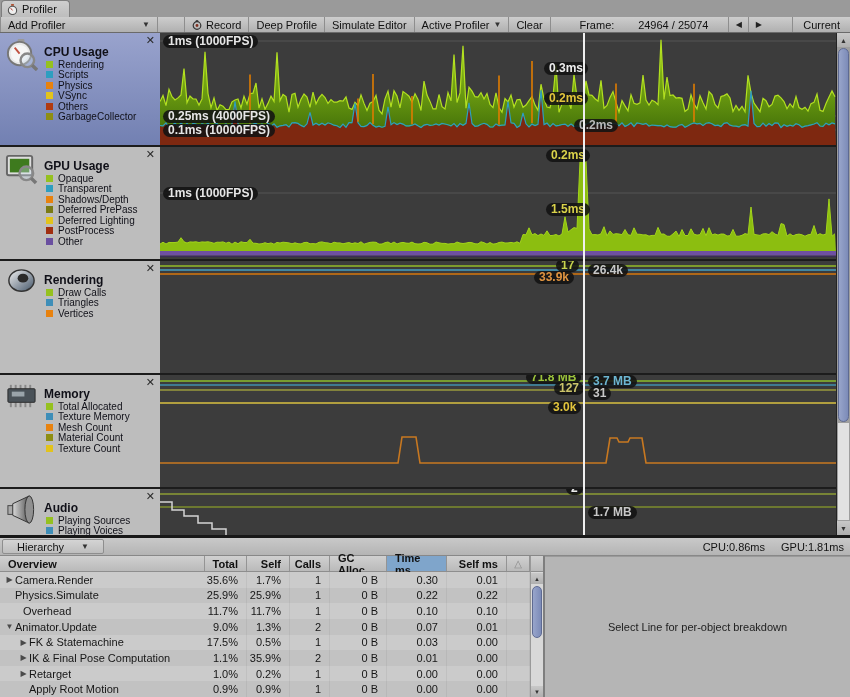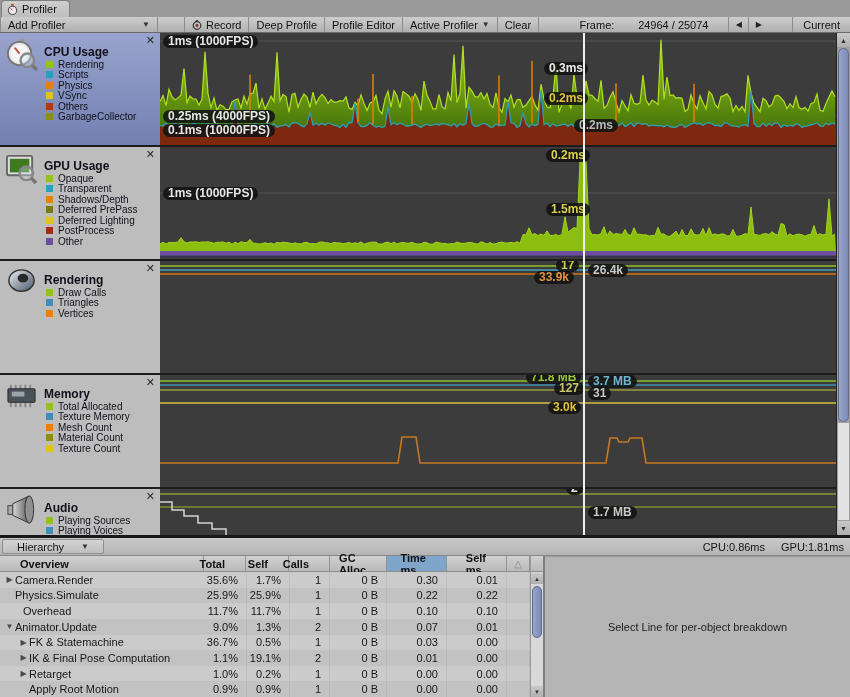--- a/index.html
+++ b/index.html
@@ -54,21 +54,21 @@
   .bottombar{height:18px;background:linear-gradient(#C9C9C9,#B4B4B4);border-bottom:1px solid #888;
              display:flex;align-items:center;font-size:11px;color:#131313;}
   .hierbtn{margin-left:2px;height:15px;width:102px;display:flex;align-items:center;justify-content:space-between;
            padding:0 14px;border:1px solid #8E8E8E;background:linear-gradient(#D4D4D4,#BEBEBE);border-radius:2px;}
   .stats{margin-left:auto;display:flex;gap:16px;padding-right:6px;}
   
   .tablearea{height:141px;display:flex;background:#C6C6C6;}
   .tbl{width:530px;display:flex;flex-direction:column;flex:none;}
   .thead{height:16px;display:flex;background:linear-gradient(#D0D0D0,#BABABA);border-bottom:1px solid #8E8E8E;
          font-size:11px;font-weight:bold;color:#111;}
-  .th{display:flex;align-items:center;border-right:1px solid #949494;padding:0 20px;}
+  .th{display:flex;align-items:center;border-right:1px solid #949494;padding:0 8px;}
   .th.num{justify-content:flex-end;}
   .th.sorted{background:#7FA5CB;}
   .c-name{flex:1;display:flex;align-items:center;overflow:hidden;white-space:nowrap;}
   .w-total{width:42px;flex:none;} .w-self{width:43px;flex:none;} .w-calls{width:40px;flex:none;}
   .w-gc{width:57px;flex:none;} .w-time{width:60px;flex:none;} .w-selfms{width:60px;flex:none;} .w-tri{width:23px;flex:none;}
   .th.tri{justify-content:center;color:#8A8A8A;font-weight:normal;font-size:10px;padding:0;}
   .trows{flex:1;overflow:hidden;}
   .trow{height:15.625px;display:flex;align-items:center;font-size:11px;color:#161616;}
   .trow:nth-child(odd){background:#CBCBCB;}
   .trow:nth-child(even){background:#C2C2C2;}
@@ -114,21 +114,21 @@
           <rect x="3.8" y="0.2" width="2.4" height="1.6" fill="#333"></rect>
           <circle cx="5" cy="5.5" r="1.4" fill="#803020"></circle>
         </svg>
     </span>
     <span>Record</span>
   </div>
   <div class="tbtn">
       <span>Deep Profile</span>
     </div>
   <div class="tbtn">
-      <span>Profile Editor</span>
+      <span>Simulate Editor</span>
     </div>
   <div class="tbtn">
     <span>Active Profiler</span>
       <span class="dd">▼</span>
   </div>
   <div class="tbtn">
       <span>Clear</span>
     </div>
   <div class="tbtn tflex" style="border-right:none;"></div>
   <div class="framelbl">Frame:</div>
@@ -491,35 +491,35 @@
           <div class="td w-gc">0 B</div>
           <div class="td w-time">0.07</div>
           <div class="td w-selfms">0.01</div>
           <div class="td w-tri"></div>
         </div>
         <div class="trow">
           <div class="c-name" style="padding-left: 18px;">
             <span class="arrow">▶</span>
             <span class="rowlabel">FK &amp; Statemachine</span>
           </div>
-          <div class="td w-total">36.7%</div>
+          <div class="td w-total">17.5%</div>
           <div class="td w-self">0.5%</div>
           <div class="td w-calls">1</div>
           <div class="td w-gc">0 B</div>
           <div class="td w-time">0.03</div>
           <div class="td w-selfms">0.00</div>
           <div class="td w-tri"></div>
         </div>
         <div class="trow">
           <div class="c-name" style="padding-left: 18px;">
             <span class="arrow">▶</span>
             <span class="rowlabel">IK &amp; Final Pose Computation</span>
           </div>
           <div class="td w-total">1.1%</div>
-          <div class="td w-self">19.1%</div>
+          <div class="td w-self">35.9%</div>
           <div class="td w-calls">2</div>
           <div class="td w-gc">0 B</div>
           <div class="td w-time">0.01</div>
           <div class="td w-selfms">0.00</div>
           <div class="td w-tri"></div>
         </div>
         <div class="trow">
           <div class="c-name" style="padding-left: 18px;">
             <span class="arrow">▶</span>
             <span class="rowlabel">Retarget</span>

